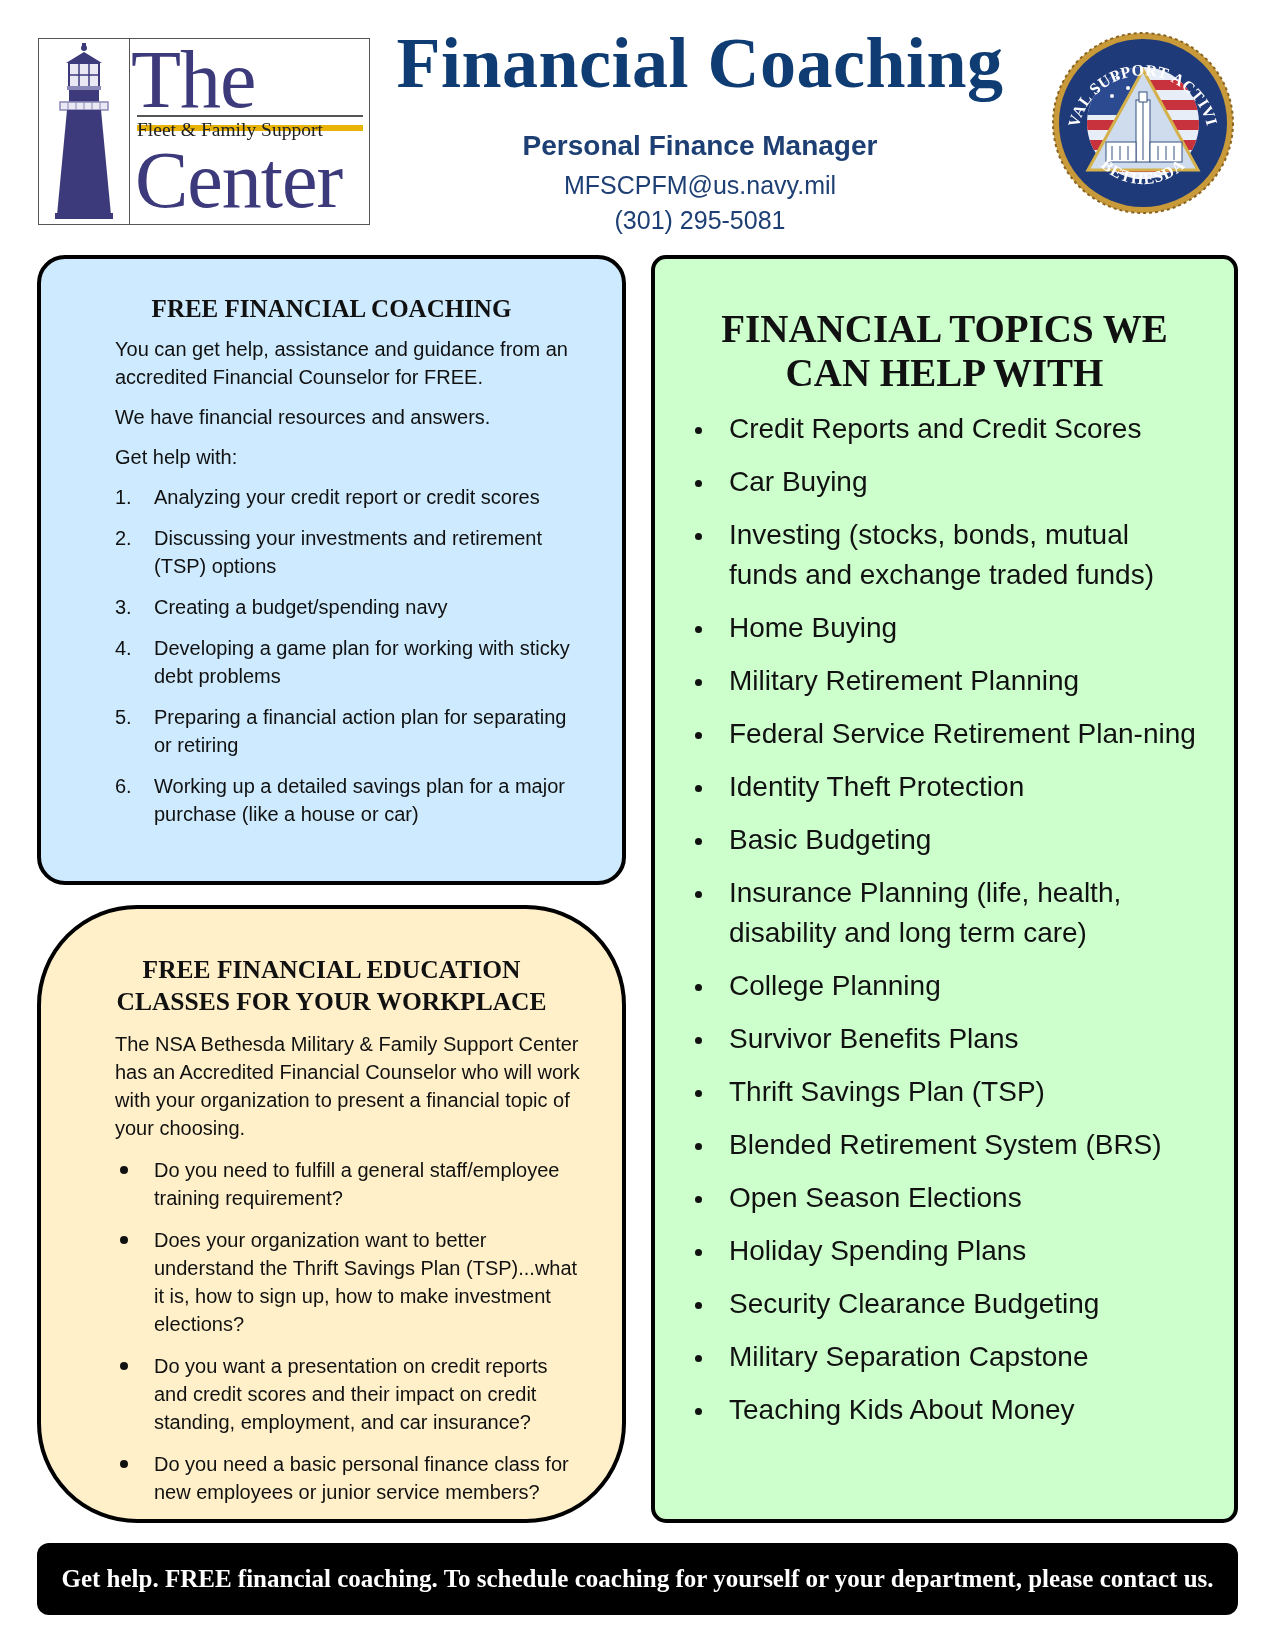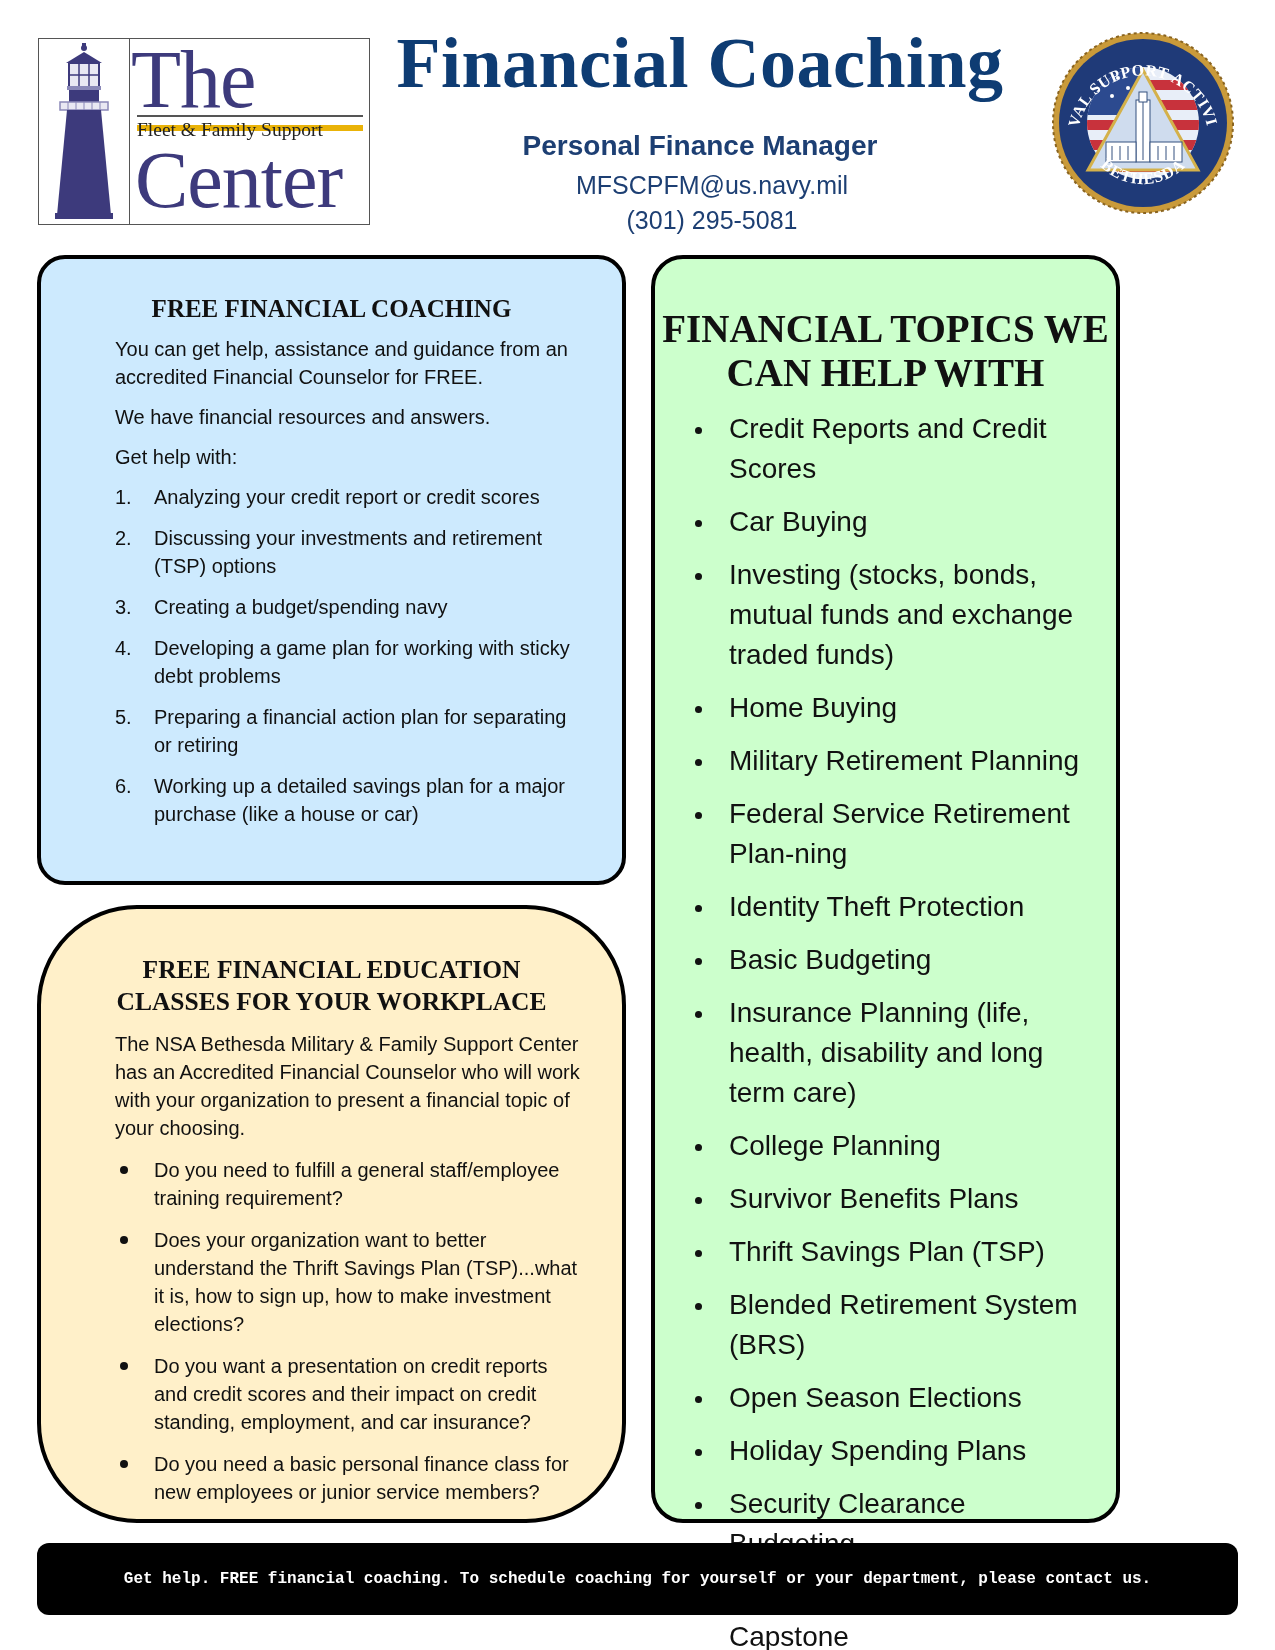--- a/index.html
+++ b/index.html
@@ -30,35 +30,35 @@
 
   .title {
     position: absolute; left: 380px; width: 640px; top: 22px; text-align: center;
     font-family: "Liberation Serif", serif; font-weight: bold; font-size: 72px; color: #0e3c73; letter-spacing: 0.5px;
   }
   .subtitle {
     position: absolute; left: 380px; width: 640px; top: 130px; text-align: center;
     font-family: "Liberation Sans", sans-serif; font-weight: bold; font-size: 28px; color: #1d3f73;
   }
   .contact-line {
-    position: absolute; left: 392px; width: 640px; text-align: center;
+    position: absolute; left: 380px; width: 640px; text-align: center;
     font-family: "Liberation Sans", sans-serif; font-size: 25px; color: #1d3f73;
   }
   .contact-email { top: 171px; }
   .contact-phone { top: 206px; }
 
   .seal { position: absolute; left: 1050px; top: 30px; width: 186px; height: 186px; }
 
   
   .card {
     position: absolute; border: 4px solid #000; border-radius: 90px;
   }
   .card-blue  { left: 37px;  top: 255px; width: 589px; height: 630px; background: #cdeafe; border-radius: 28px; }
   .card-yellow{ left: 37px;  top: 905px; width: 589px; height: 618px; background: #fff0c9; border-radius: 100px; }
-  .card-green { left: 651px; top: 255px; width: 469px; height: 1268px; background: #ccffcc; border-radius: 32px; }
+  .card-green { left: 651px; top: 255px; width: 587px; height: 1268px; background: #ccffcc; border-radius: 15px; }
 
   .card-heading {
     font-family: "Liberation Serif", serif; font-weight: bold; color: #111; text-align: center;
   }
   .card-blue .card-heading  { font-size: 25px; margin-top: 36px; }
   .card-yellow .card-heading{ font-size: 25.5px; margin-top: 45px; line-height: 32px; }
   .card-green .card-heading { font-size: 39px; margin-top: 48px; line-height: 44px; }
 
   .body-text {
     font-family: "Liberation Sans", sans-serif; font-size: 20px; line-height: 28px; color: #111; margin-left: 40px;
@@ -91,21 +91,21 @@
     position: absolute; left: 2px; top: 18px; width: 7px; height: 7px; border-radius: 50%; background: #111;
   }
 
   
   .footer-bar {
     position: absolute; left: 37px; top: 1543px; width: 1201px; height: 72px;
     background: #000; border-radius: 12px;
     display: flex; align-items: center; justify-content: center;
   }
   .footer-text {
-    font-family: Liberation Mono, monospace; font-weight: bold; font-size: 16px; color: #fff; text-align: center;
+    font-family: Liberation Serif, serif; font-weight: bold; font-size: 25px; color: #fff; text-align: center;
   }
 </style>
 </head>
 <body>
 
 <div class="logo-box">
   <div class="logo-lighthouse">
     <svg width="66" height="178" viewBox="0 0 66 178">
 
       <rect x="31" y="0" width="4" height="6" fill="#3d3a7c"></rect>

